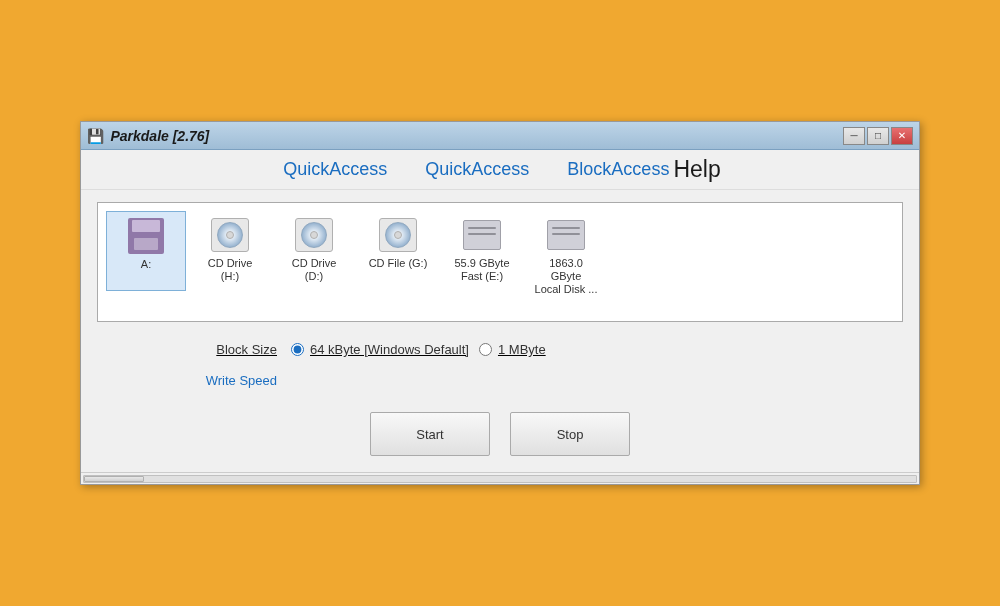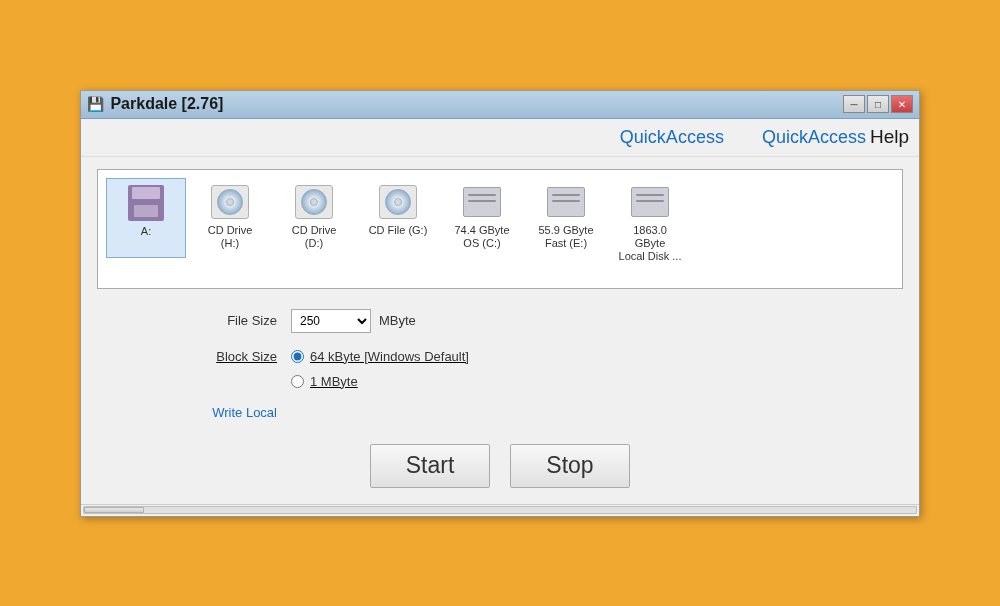--- a/index.html
+++ b/index.html
@@ -29,23 +29,24 @@
       padding: 4px 6px;
       height: 28px;
       border-bottom: 1px solid #7BA0C0;
     }
     .title-bar-left {
       display: flex;
       align-items: center;
       gap: 6px;
     }
     .title-text {
-      font-size: 16px;
+      font-size: 14px;
       font-weight: bold;
       color: #1A1A1A;
+      font-style: italic;
     }
     .title-controls {
       display: flex;
       gap: 2px;
     }
     .title-btn {
       width: 22px;
       height: 18px;
       border: 1px solid #888;
       background: linear-gradient(to bottom, #E8E8E8, #D0D0D0);
@@ -59,38 +60,38 @@
     .title-btn.close {
       background: linear-gradient(to bottom, #E87070, #C84040);
       color: white;
     }
     .menu-bar {
       display: flex;
       align-items: center;
       padding: 6px 10px;
       background: #F0F0F0;
       border-bottom: 1px solid #DDD;
-      justify-content: flex-end;
+      justify-content: center;
     }
     .menu-tabs {
       display: flex;
       gap: 30px;
     }
     .menu-tab {
       font-size: 18px;
       color: #1A6DC0;
       cursor: pointer;
       padding: 2px 4px;
       text-decoration: none;
     }
     .menu-tab.active {
       color: #1A6DC0;
     }
     .menu-help {
-      font-size: 19px;
+      font-size: 23px;
       color: #1A1A1A;
       cursor: pointer;
     }
     .content {
       padding: 12px 16px 16px 16px;
       background: #F0F0F0;
     }
     .drives-panel {
       border: 1px solid #AAAAAA;
       background: white;
@@ -244,21 +245,20 @@
       font-size: 12px;
       padding: 2px 4px;
     }
     .unit-label {
       margin-left: 8px;
       color: #333;
       font-size: 13px;
     }
     .radio-group {
       display: flex;
-      flex-direction: column;
       gap: 10px;
     }
     .radio-item {
       display: flex;
       align-items: center;
       gap: 6px;
       font-size: 13px;
       color: #333;
     }
     .radio-item input[type="radio"] {
@@ -266,21 +266,21 @@
     }
     .buttons-row {
       display: flex;
       justify-content: center;
       gap: 20px;
       margin-top: 24px;
     }
     .btn {
       width: 120px;
       height: 44px;
-      font-size: 23px;
+      font-size: 13px;
       font-weight: normal;
       border: 1px solid #AAAAAA;
       background: linear-gradient(to bottom, #F8F8F8, #E0E0E0);
       cursor: pointer;
       color: #333;
       border-radius: 2px;
     }
     .scrollbar-bottom {
       height: 12px;
       background: #F0F0F0;
@@ -321,20 +321,21 @@
       <div class="title-btn">─</div>
       <div class="title-btn">□</div>
       <div class="title-btn close">✕</div>
     </div>
   </div>
 
   <div class="menu-bar">
     <div class="menu-tabs">
       <span class="menu-tab active">QuickAccess</span>
       <span class="menu-tab">QuickAccess</span>
+      <span class="menu-tab">BlockAccess</span>
     </div>
     <span class="menu-help">Help</span>
   </div>
 
   <div class="content">
 
     <div class="drives-panel">
 
       <div class="drive-item selected">
         <div class="drive-icon">
@@ -363,73 +364,55 @@
 
       <div class="drive-item">
         <div class="drive-icon">
           <div class="cd-drive">
               <div class="cd"></div>
             </div>
         </div>
         <span class="drive-label">CD File (G:)</span>
       </div>
 
+
       <div class="drive-item">
         <div class="drive-icon">
           <div class="hdd"></div>
         </div>
-        <span class="drive-label">74.4 GByte<br>OS (C:)</span>
+        <span class="drive-label">55.9 GByte<br>Fast (E:)</span>
       </div>
 
       <div class="drive-item">
         <div class="drive-icon">
           <div class="hdd"></div>
         </div>
-        <span class="drive-label">55.9 GByte<br>Fast (E:)</span>
-      </div>
-
-      <div class="drive-item">
-        <div class="drive-icon">
-          <div class="hdd"></div>
-        </div>
         <span class="drive-label">1863.0 GByte<br>Local Disk ...</span>
       </div>
     </div>
 
     <div class="form-section">
 
-      <div class="form-row">
-        <span class="form-label">File Size</span>
-        <select>
-          <option value="10">10</option>
-          <option value="50">50</option>
-          <option value="100">100</option>
-          <option value="250" selected="">250</option>
-          <option value="500">500</option>
-          <option value="1000">1000</option>
-        </select>
-        <span class="unit-label">MByte</span>
-      </div>
 
       <div class="form-row" style="align-items: flex-start; text-decoration: underline;">
         <span class="form-label">Block Size</span>
         <div class="radio-group">
           <label class="radio-item">
             <input type="radio" name="blockSize" value="64k" checked="" style="">
             <span>64 kByte [Windows Default]</span>
           </label>
           <label class="radio-item">
             <input type="radio" name="blockSize" value="1m" style="">
             <span>1 MByte</span>
           </label>
         </div>
       </div>
 
       <div class="form-row">
-        <span class="form-label blue">Write Local</span>
+        <span class="form-label blue">Write Speed</span>
         <span></span>
       </div>
 
     </div>
 
     <div class="buttons-row">
       <button class="btn">Start</button>
       <button class="btn">Stop</button>
     </div>
   </div>

